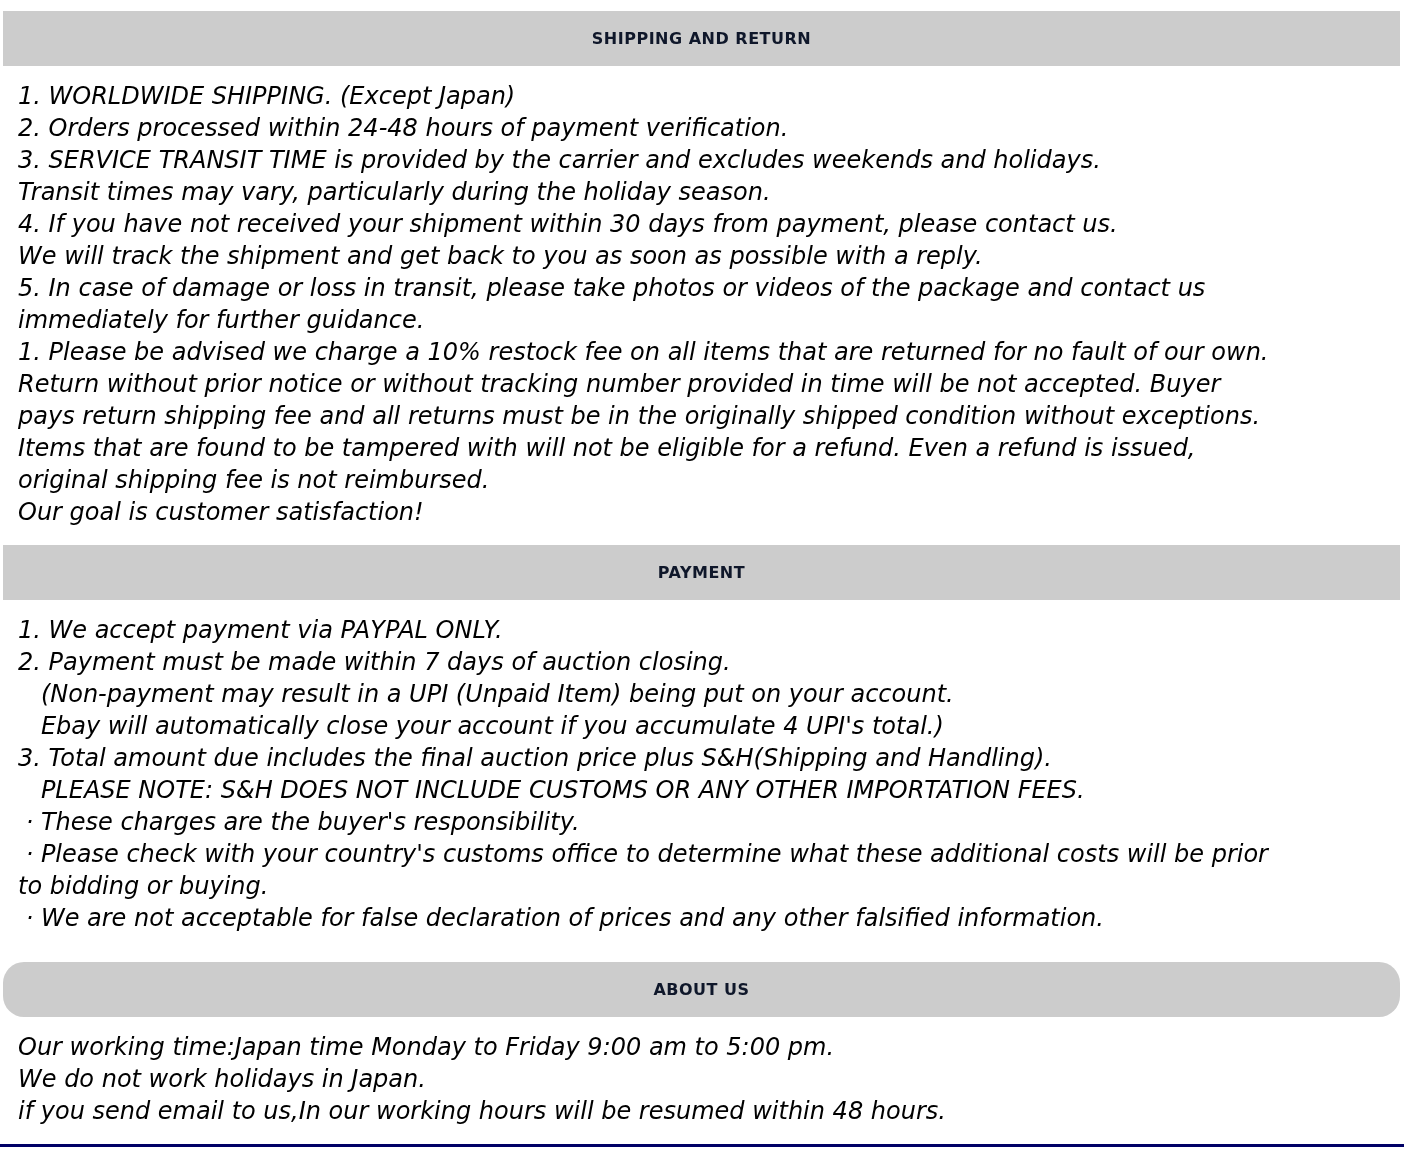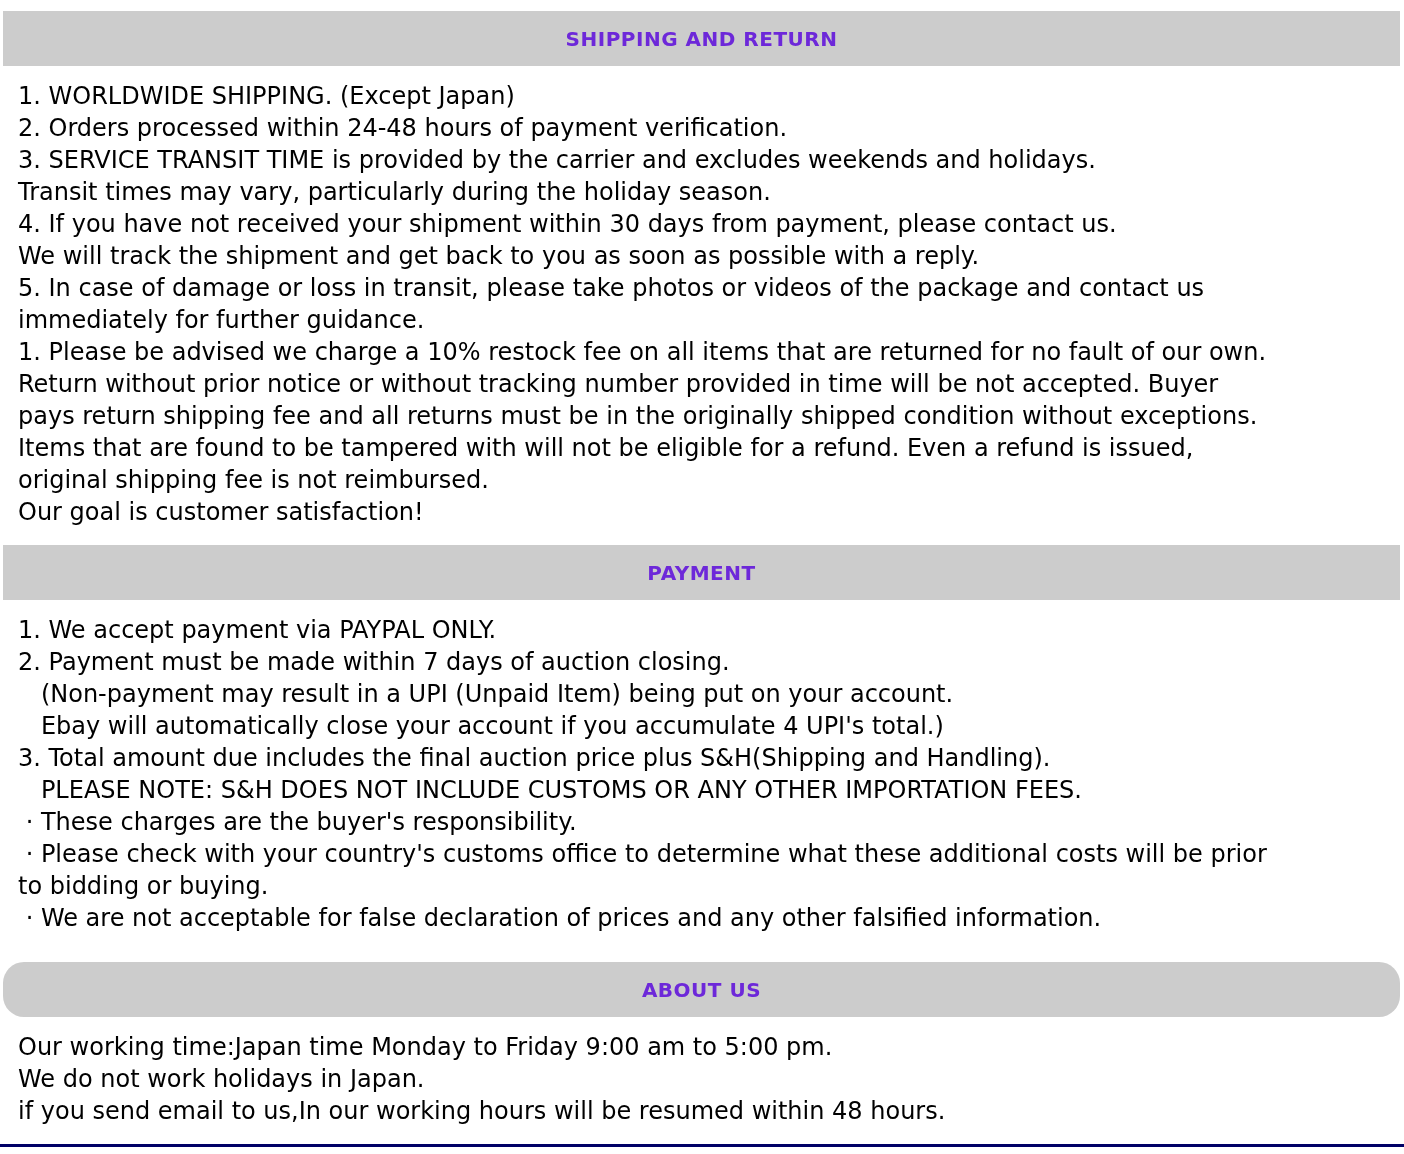--- a/index.html
+++ b/index.html
@@ -23,35 +23,36 @@
     background: #cccccc;
     height: 55px;
     margin-left: 3px;
     margin-right: 4px;
     display: flex;
     align-items: center;
     justify-content: center;
   }
   .bar h2 {
     margin: 0;
-    font-size: 20px;
+    font-size: 16px;
     font-weight: bold;
     letter-spacing: 0.5px;
-    color: #6d28d9;
+    color: #0f172a;
   }
   .sec-shipping .bar { margin-top: 11px; }
   .sec-payment  .bar { margin-top: 17px; align-items: center; }
   .sec-about    .bar { margin-top: 28px; border-radius: 21px; }
   .body-text {
     margin: 14px 10px 0 18px;
     font-size: 24px;
     line-height: 32px;
   }
   .line {
     white-space: pre-wrap;
+    font-style: italic;
   }
   .bottom-divider {
     margin-top: 17px;
     height: 3px;
     background: #000066;
   }
 </style>
 </head>
 <body>
 

